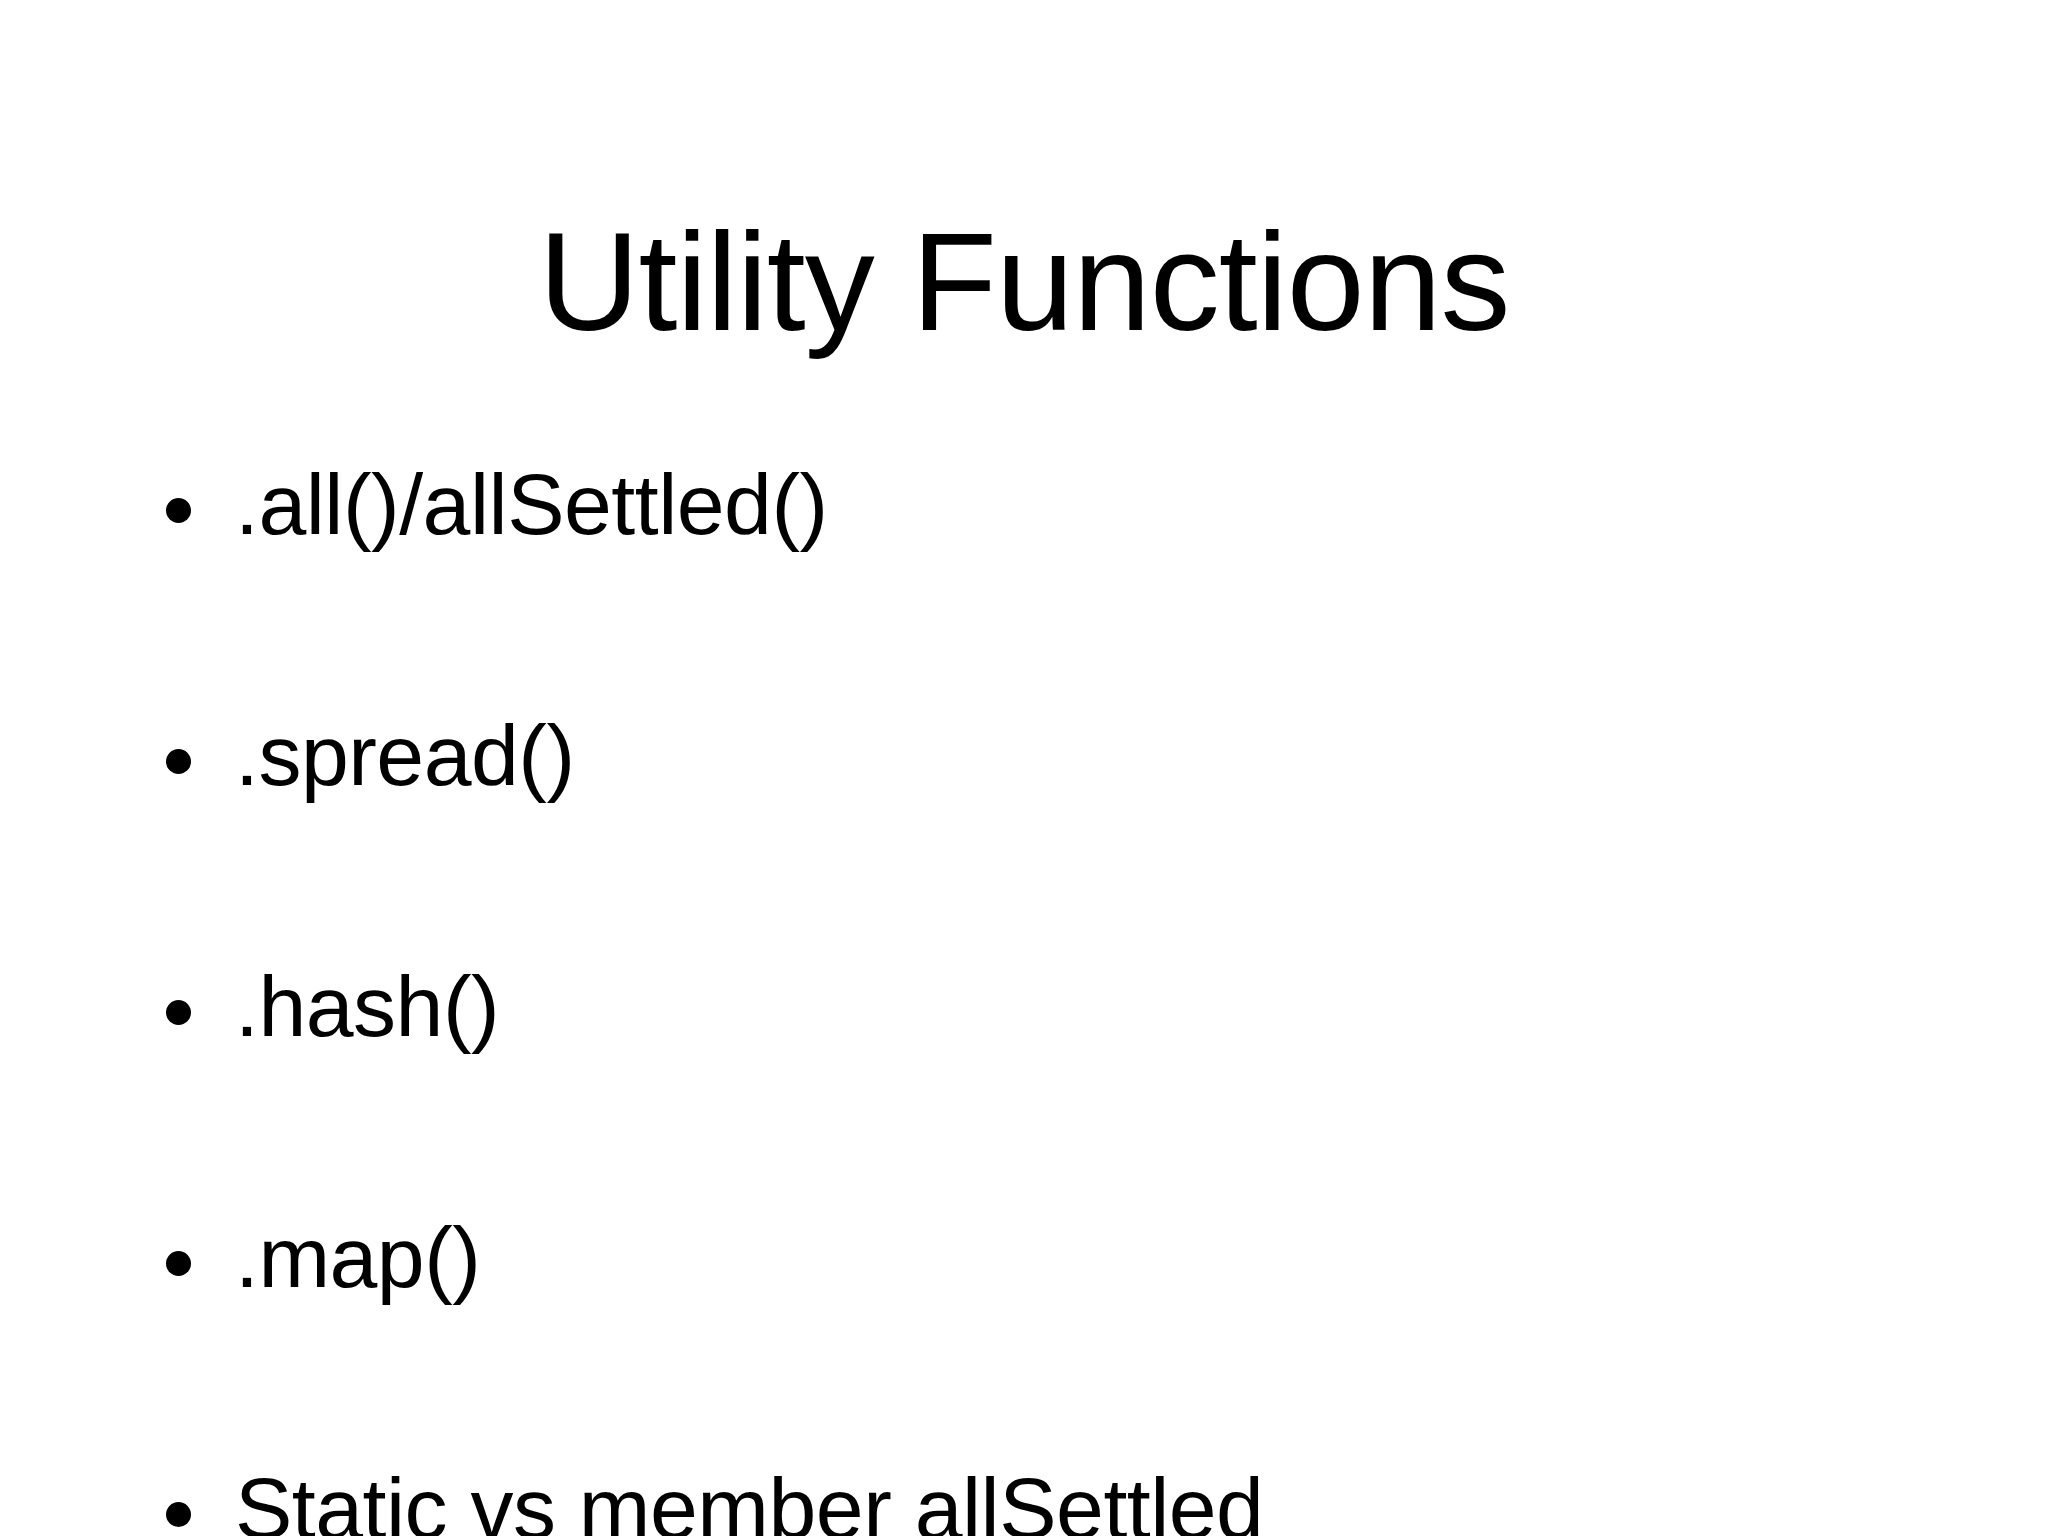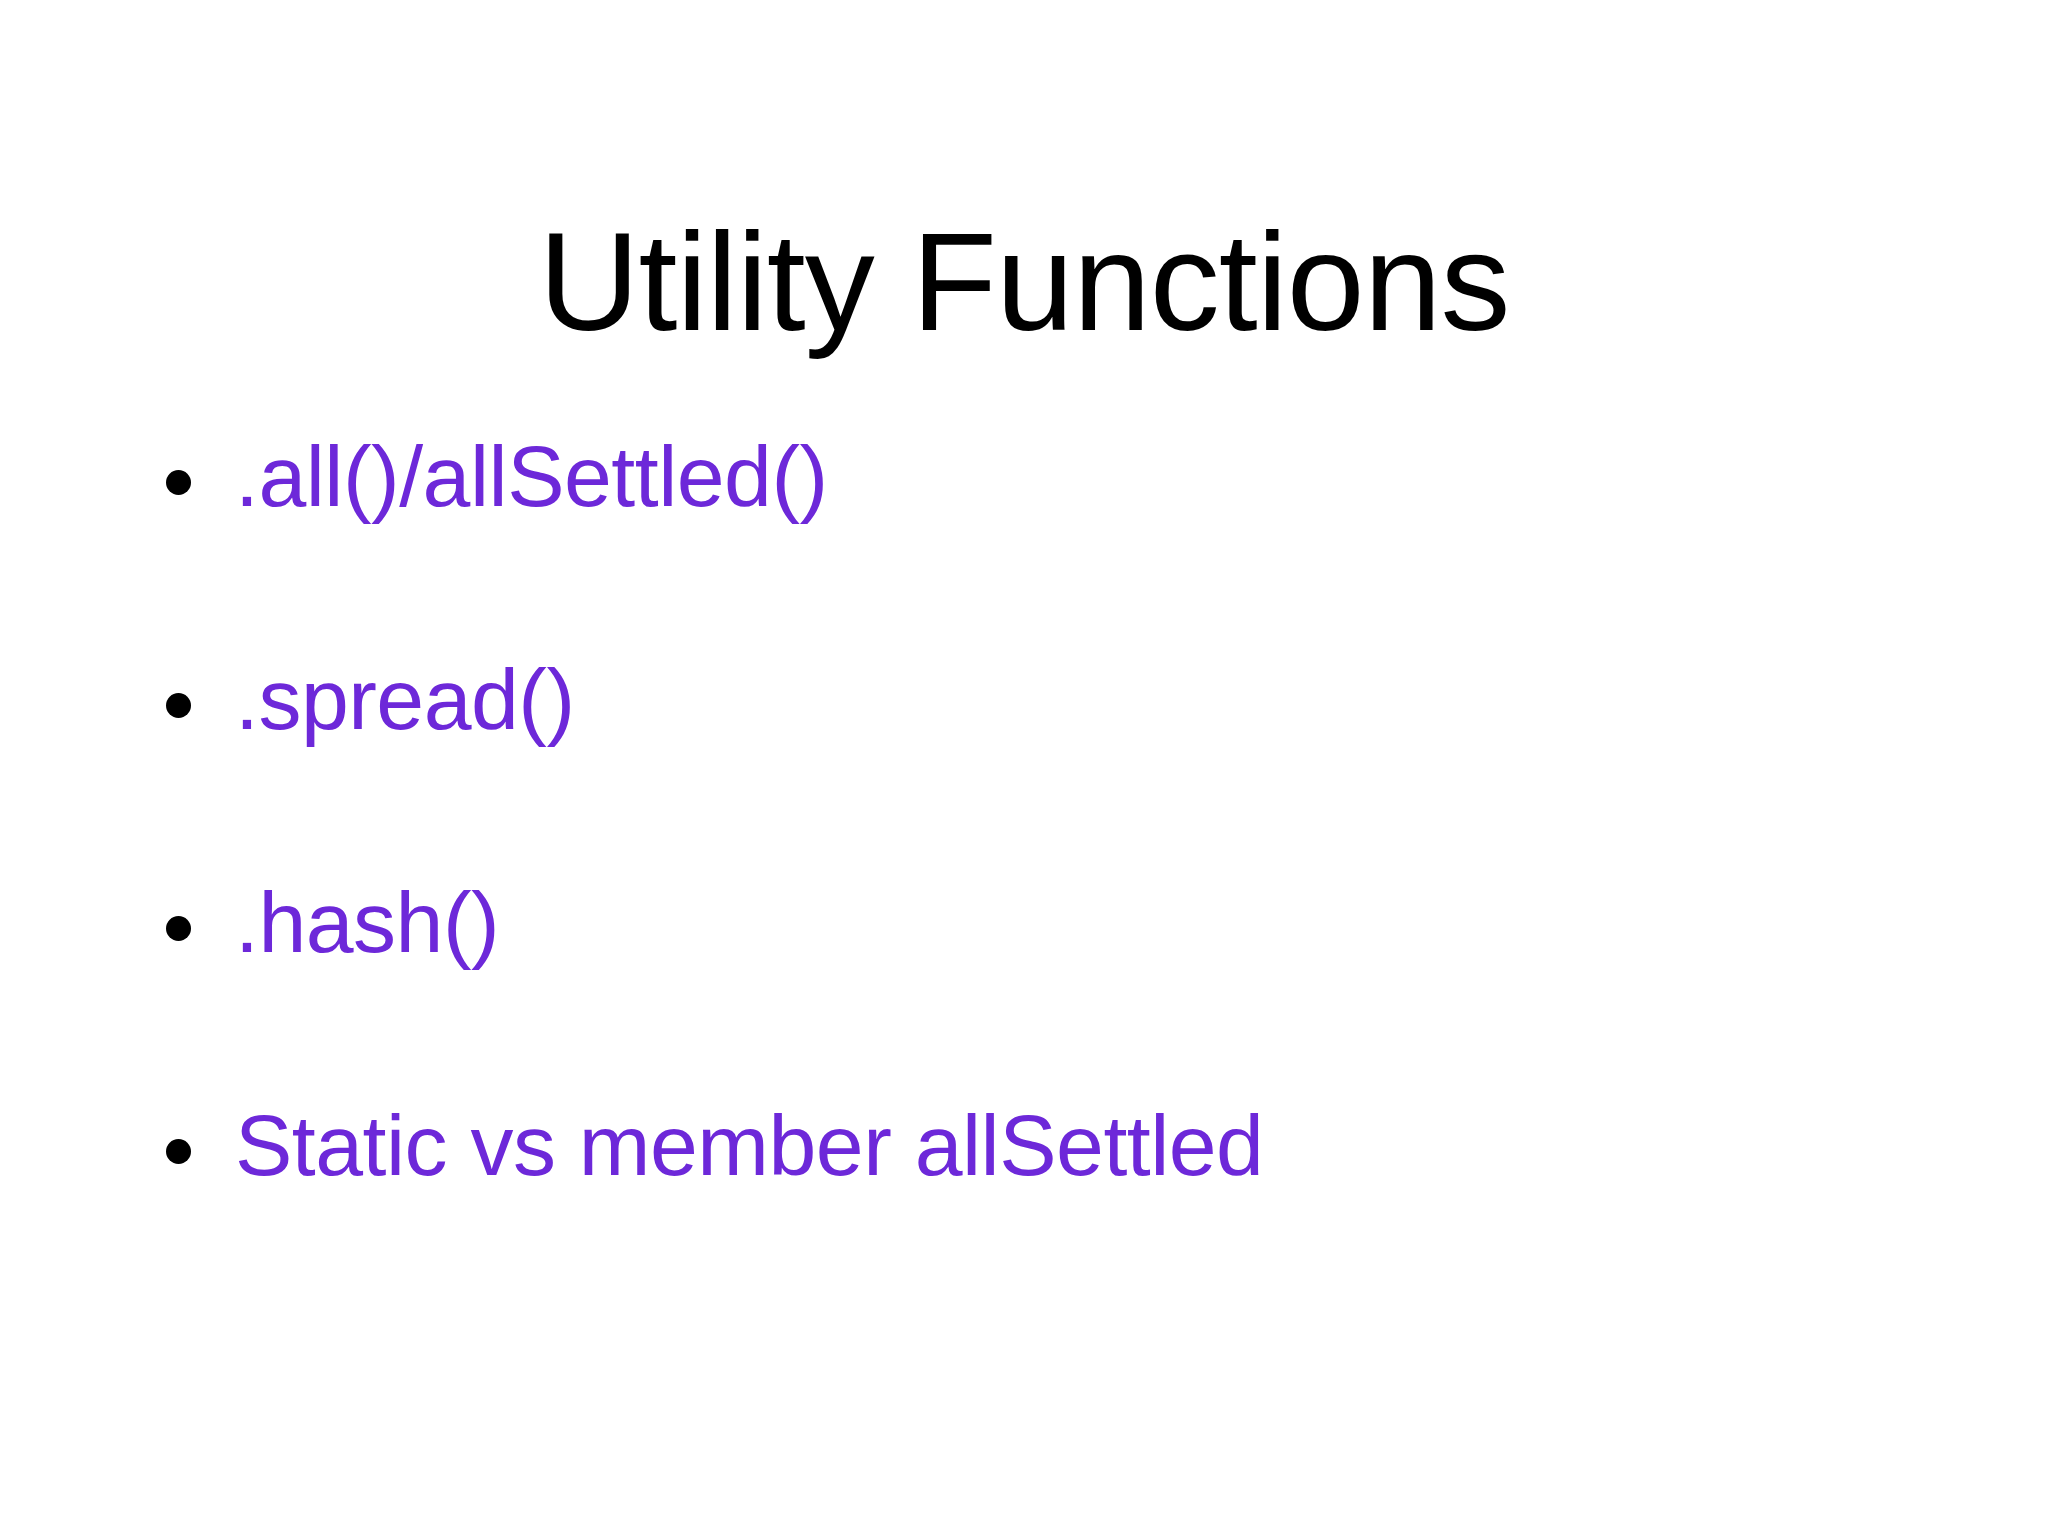--- a/index.html
+++ b/index.html
@@ -72,22 +72,23 @@
     background: #000000;
     display: block;
   }
 
   .bullet-text {
     display: block;
     font-size: 86px;
     line-height: 112px;
     font-weight: 300;
     letter-spacing: -0.5px;
-    color: #6d28d9;
+    color: #000000;
     white-space: nowrap;
+    margin-top: 28px;
   }
 </style>
 </head>
 <body>
 
 <div class="slide">
 
   <h1 class="slide-title">Utility Functions</h1>
 
   <ul class="bullet-list">
@@ -100,20 +101,24 @@
     <li class="bullet-item">
       <span class="bullet-marker"></span>
       <span class="bullet-text">.spread()</span>
     </li>
 
     <li class="bullet-item">
       <span class="bullet-marker"></span>
       <span class="bullet-text">.hash()</span>
     </li>
 
+    <li class="bullet-item">
+      <span class="bullet-marker"></span>
+      <span class="bullet-text">.map()</span>
+    </li>
 
     <li class="bullet-item">
       <span class="bullet-marker"></span>
       <span class="bullet-text">Static vs member allSettled</span>
     </li>
 
   </ul>
 
 </div>
 

